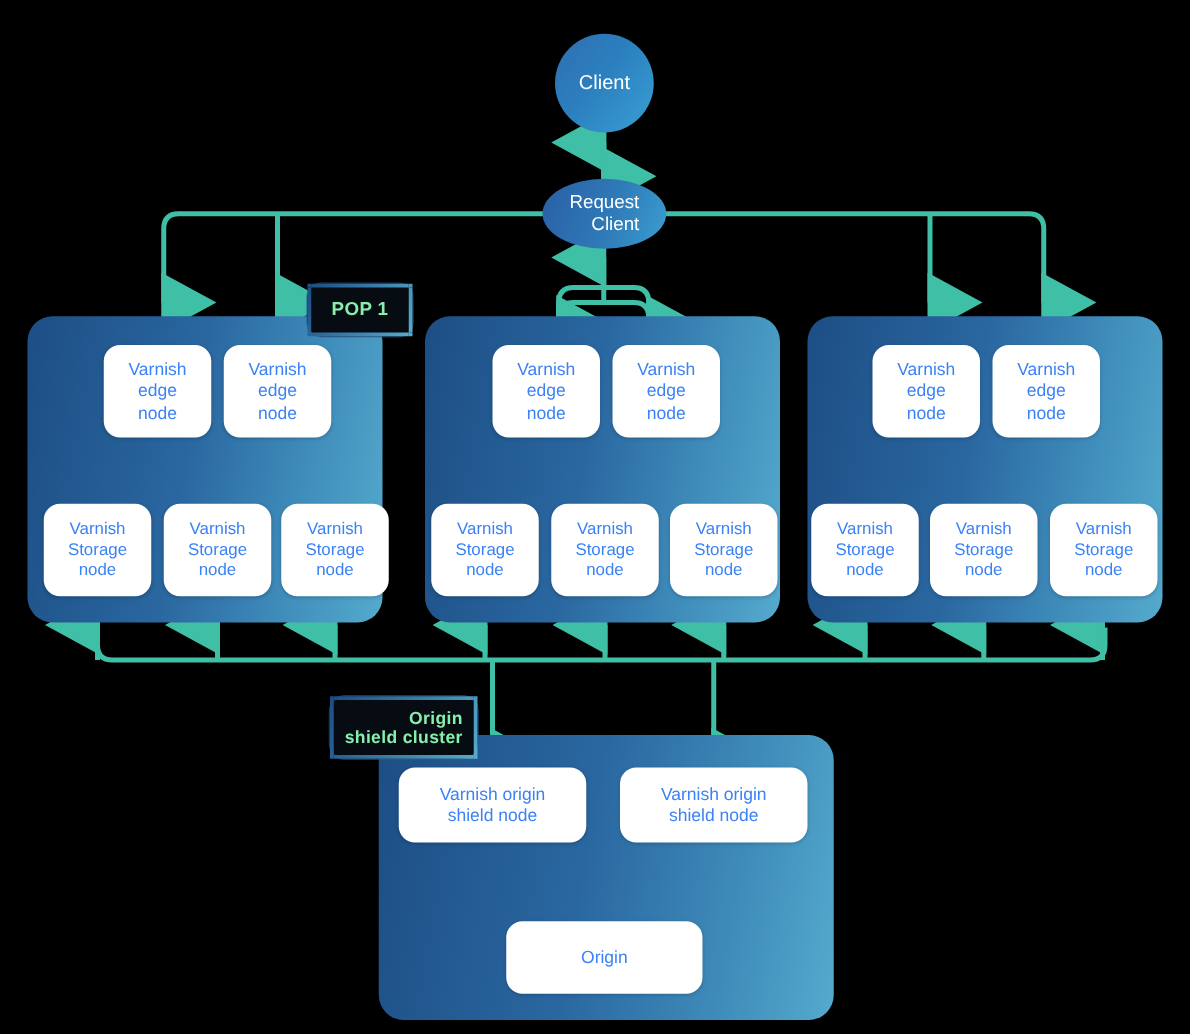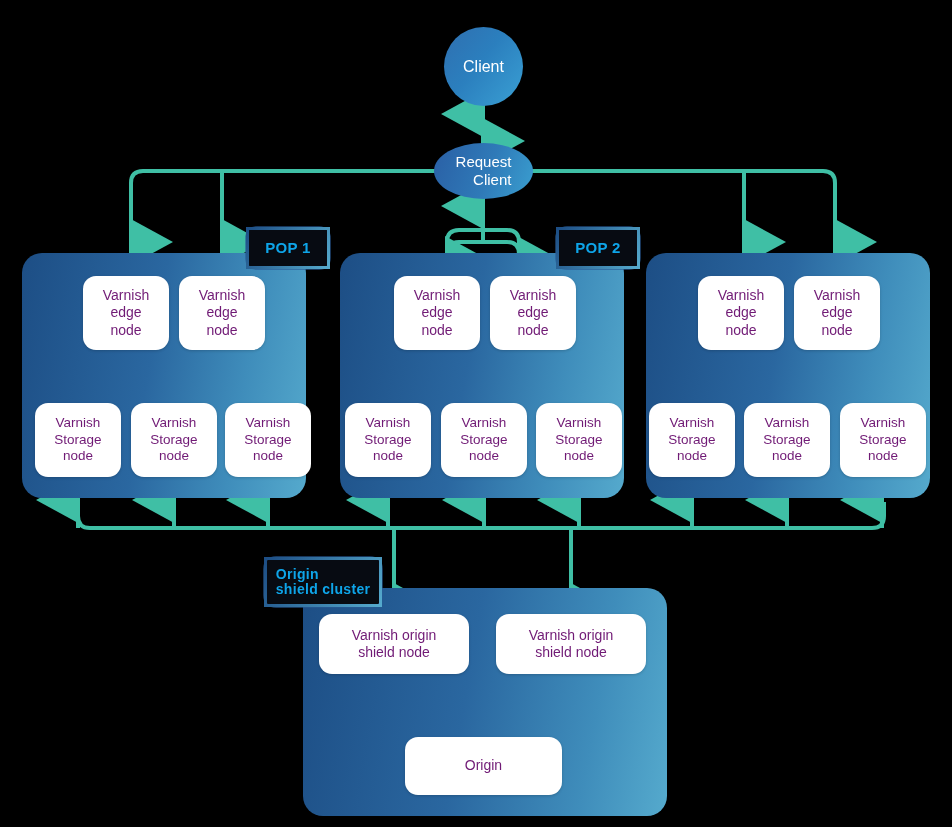--- a/index.html
+++ b/index.html
@@ -21,32 +21,32 @@
     position:absolute;border-radius:20px;
     background:linear-gradient(100deg,#1d4e85 0%,#2a67a0 45%,#3f8dbb 78%,#55aacd 100%);
   }
 
   
   .badge{
     position:absolute;border-radius:12px;background:#070b12;
     border:3px solid;
     border-image:linear-gradient(120deg,#1d4e85,#55aacd) 1;
     display:flex;align-items:center;justify-content:center;
-    color:#0ea5e9;font-weight:bold;text-align:left;line-height:1.1;
+    color:#86efac;font-weight:bold;text-align:right;line-height:1.1;
     box-shadow:0 0 0 1px rgba(40,90,150,.6);
     letter-spacing:.3px;
   }
   .badge.pb{width:78px;height:36px;font-size:15px;border-radius:11px;}
   .badge.ob{width:104px;height:44px;font-size:14px;border-radius:12px;padding:0 4px;}
 
   
   .node{
     position:absolute;background:#ffffff;border-radius:13px;
     display:flex;align-items:center;justify-content:center;text-align:center;
-    color:#701a75;font-size:14px;line-height:1.25;font-weight:500;
+    color:#3b82f6;font-size:14px;line-height:1.25;font-weight:500;
     box-shadow:0 1px 3px rgba(0,0,0,.18);
   }
   .node.sm{font-size:13.5px;}
 
   
   .client{
     position:absolute;border-radius:50%;
     background:linear-gradient(130deg,#2f6fb0 0%,#2b7fbe 45%,#3aa0d4 100%);
     display:flex;align-items:center;justify-content:center;
     color:#fff;font-size:16px;font-weight:500;
@@ -170,23 +170,20 @@
   <div class="router" style="left:434px;top:133px;width:99px;height:56px;">
     <span>
       <span>Request</span><br>
       <span>Client</span>
     </span>
   </div>
 
   <div class="badge pb" style="left:246px;top:217px;">
     <span>POP 1</span>
   </div>
-  <div class="badge pb" style="left:556px;top:217px;">
-    <span>POP 2</span>
-  </div>
   <div class="badge ob" style="left:264px;top:547px;">
     <span>
       <span>Origin</span><br>
       <span>shield cluster</span>
     </span>
   </div>
 
   <div class="node" style="left:83px;top:266px;width:86px;height:74px;">
     <span>
       <span>Varnish</span><br>

